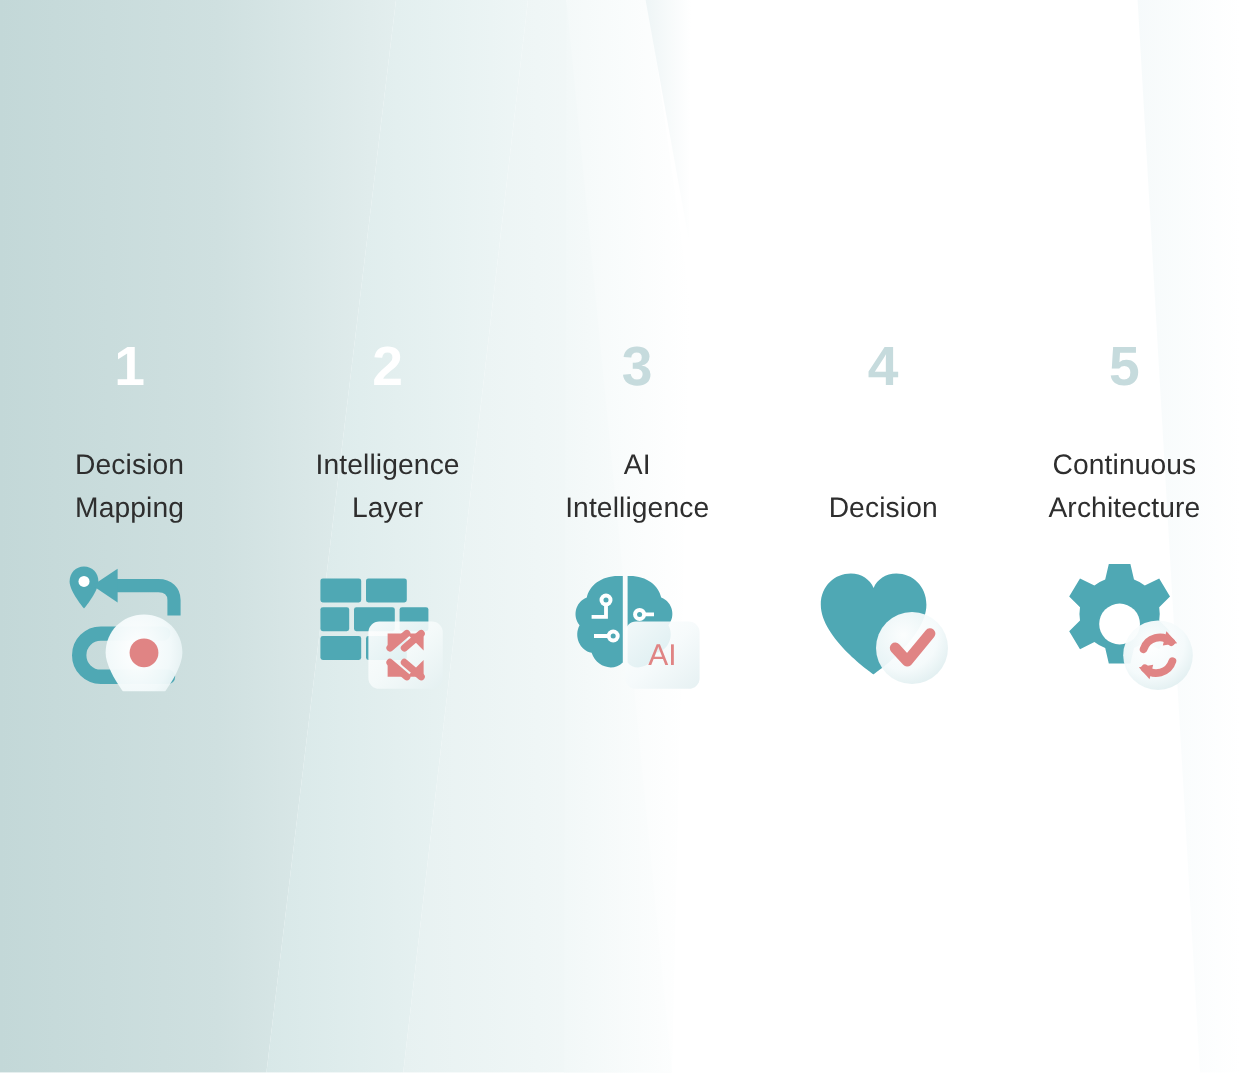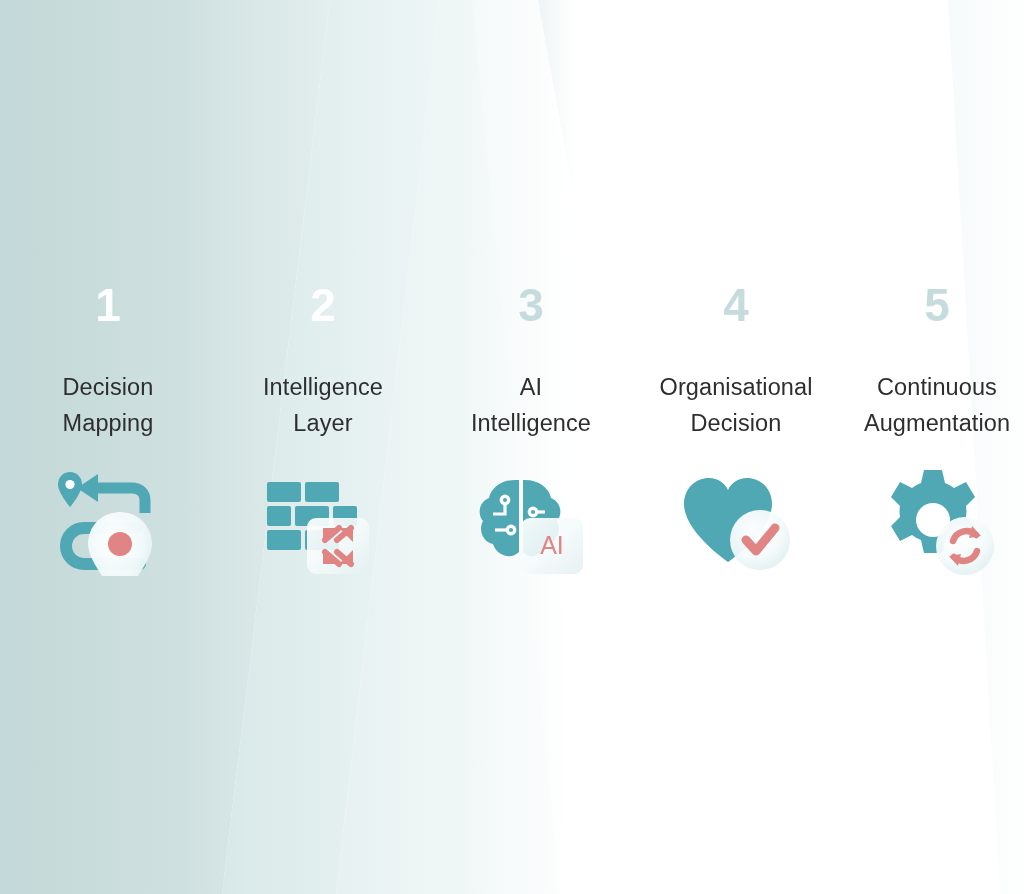--- a/index.html
+++ b/index.html
@@ -215,21 +215,21 @@
 
           <rect x="50" y="52" width="62" height="56" rx="9" fill="url(#glass3)"></rect>
           <text x="81" y="88" text-anchor="middle" font-family="'Liberation Sans', sans-serif" font-size="25" font-weight="400" fill="#e08484">AI</text>
         </svg>
       </div>
     </div>
 
     <div class="col" style="width:208px;padding-top:282px;">
       <div class="step-num" style="color:#c6dbdd;">4</div>
       <div class="step-title">
-        <span>Organisational</span><br>
+        <br>
         <span>Decision</span>
       </div>
       <div class="icon-wrap">
         <svg width="120" height="110" viewBox="0 0 120 110">
           <defs>
             <radialGradient id="orb4" cx="0.38" cy="0.32" r="0.8">
               <stop offset="0" stop-color="#ffffff" stop-opacity="0.98"></stop>
               <stop offset="0.6" stop-color="#f4fafb" stop-opacity="0.93"></stop>
               <stop offset="1" stop-color="#d9eaec" stop-opacity="0.92"></stop>
             </radialGradient>
@@ -242,21 +242,21 @@
 
           <path d="M70,74 L80,85 L99,62" fill="none" stroke="#e08484" stroke-width="9" stroke-linecap="round" stroke-linejoin="round"></path>
         </svg>
       </div>
     </div>
 
     <div class="col" style="width:194px;padding-top:282px;">
       <div class="step-num" style="color:#c6dbdd;">5</div>
       <div class="step-title">
         <span>Continuous</span><br>
-        <span>Augmentation</span>
+        <span>Architecture</span>
       </div>
       <div class="icon-wrap">
         <svg width="120" height="110" viewBox="0 0 120 110">
           <defs>
             <radialGradient id="orb5" cx="0.4" cy="0.32" r="0.8">
               <stop offset="0" stop-color="#ffffff" stop-opacity="0.98"></stop>
               <stop offset="0.6" stop-color="#f4fafb" stop-opacity="0.93"></stop>
               <stop offset="1" stop-color="#d9eaec" stop-opacity="0.92"></stop>
             </radialGradient>
           </defs>

